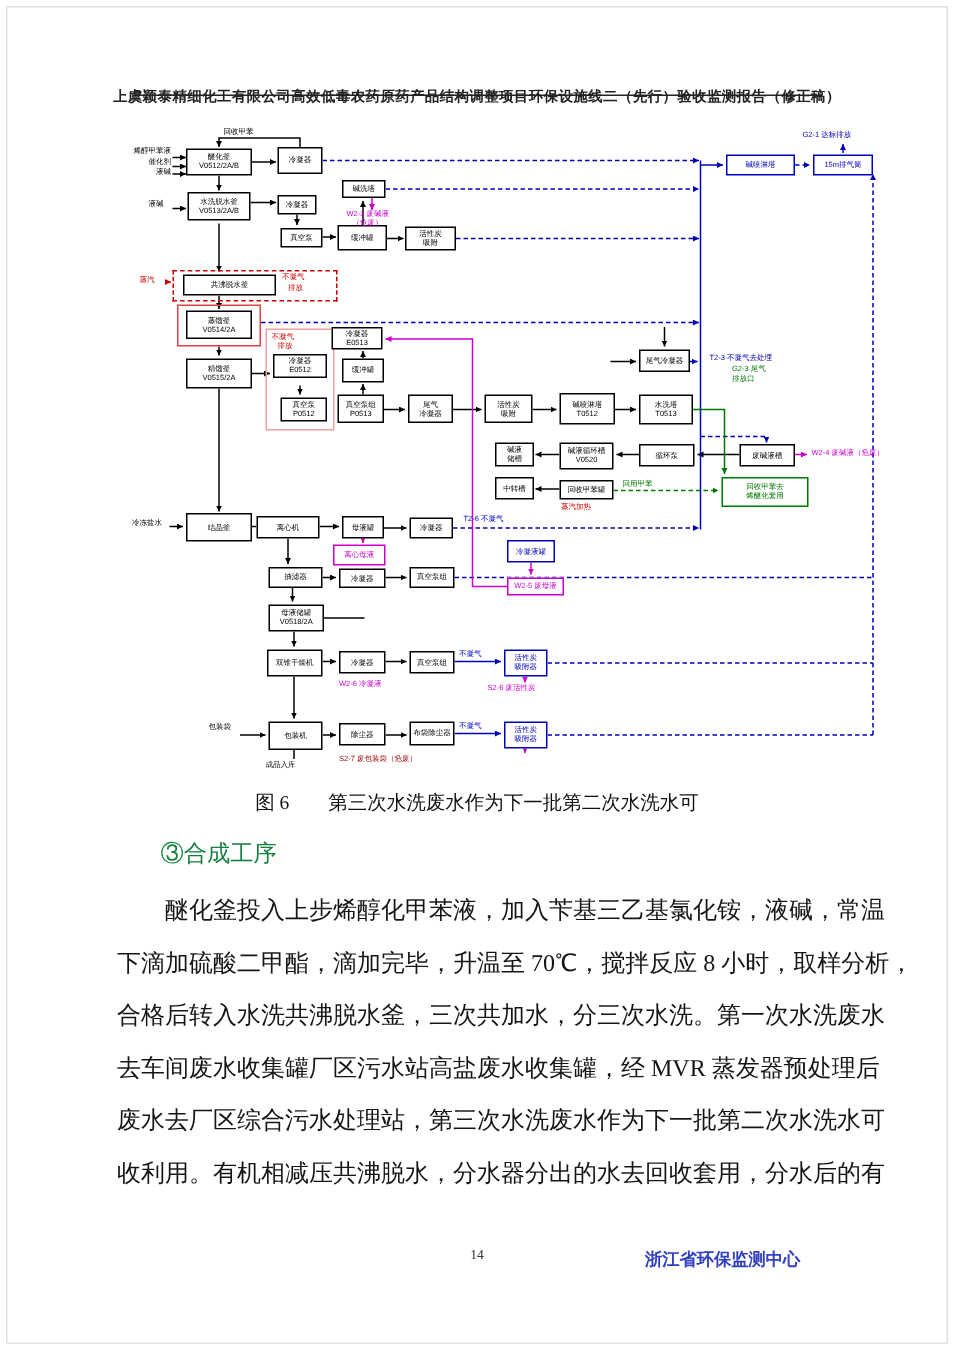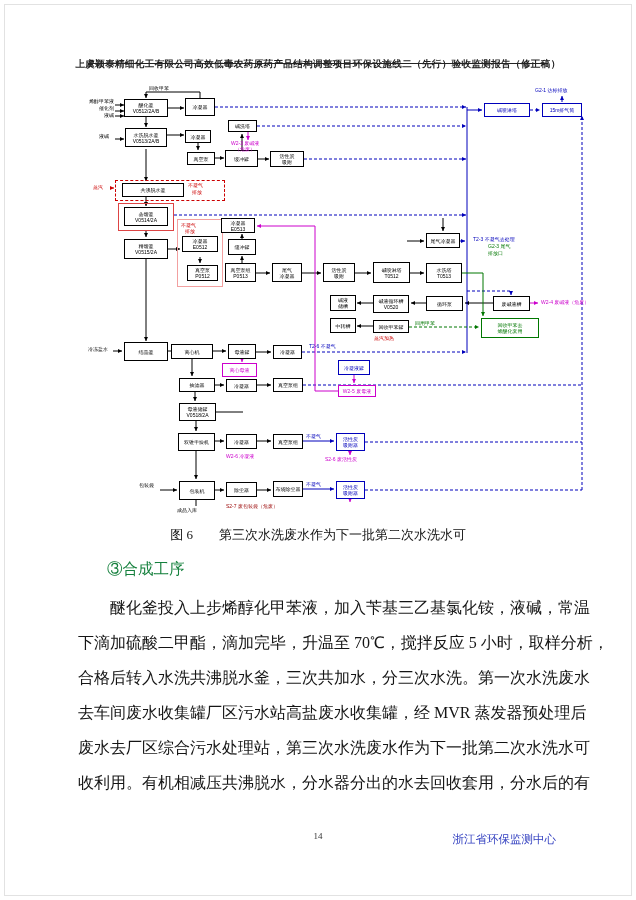--- a/index.html
+++ b/index.html
@@ -31,21 +31,21 @@
   #cap{position:absolute;left:0;top:526px;width:636px;text-align:center;font-size:13px;color:#111;}
   #cap .sp{margin-right:26px;}
   
   #sec{position:absolute;left:107px;top:559px;font-size:15.5px;color:#15803d;}
   
   #bodytext{position:absolute;left:78px;top:590px;width:480px;font-size:16px;color:#151515;}
   .line{height:35px;line-height:35px;text-align:justify;text-align-last:justify;white-space:nowrap;}
   .indent{text-indent:2em;}
   
   #pgnum{position:absolute;left:0;top:831px;width:636px;text-align:center;font-size:9px;color:#333;}
-  #org{position:absolute;left:430px;top:832px;width:126px;text-align:right;font-size:11.5px;color:#3340c0;font-weight:normal;}
+  #org{position:absolute;left:430px;top:832px;width:126px;text-align:left;font-size:11.5px;color:#3340c0;font-weight:bold;}
 </style>
 </head>
 <body>
 
 <div id="page">
   <div id="page-border"></div>
 
   <div id="hdr">上虞颖泰精细化工有限公司高效低毒农药原药产品结构调整项目环保设施线二（先行）验收监测报告（修正稿）</div>
   <div id="hdr-rule"></div>
 
@@ -363,21 +363,21 @@
   </div>
 
   <div id="cap">
     <span class="sp">图 6</span><span>第三次水洗废水作为下一批第二次水洗水可</span>
   </div>
 
   <div id="sec">③合成工序</div>
 
   <div id="bodytext">
     <div class="line indent">醚化釜投入上步烯醇化甲苯液，加入苄基三乙基氯化铵，液碱，常温</div>
-    <div class="line">下滴加硫酸二甲酯，滴加完毕，升温至 70℃，搅拌反应 5 小时，取样分析，</div>
+    <div class="line">下滴加硫酸二甲酯，滴加完毕，升温至 70℃，搅拌反应 8 小时，取样分析，</div>
     <div class="line">合格后转入水洗共沸脱水釜，三次共加水，分三次水洗。第一次水洗废水</div>
     <div class="line">去车间废水收集罐厂区污水站高盐废水收集罐，经 MVR 蒸发器预处理后</div>
     <div class="line">废水去厂区综合污水处理站，第三次水洗废水作为下一批第二次水洗水可</div>
     <div class="line">收利用。有机相减压共沸脱水，分水器分出的水去回收套用，分水后的有</div>
   </div>
 
   <div id="pgnum">14</div>
   <div id="org">浙江省环保监测中心</div>
 </div>
 

